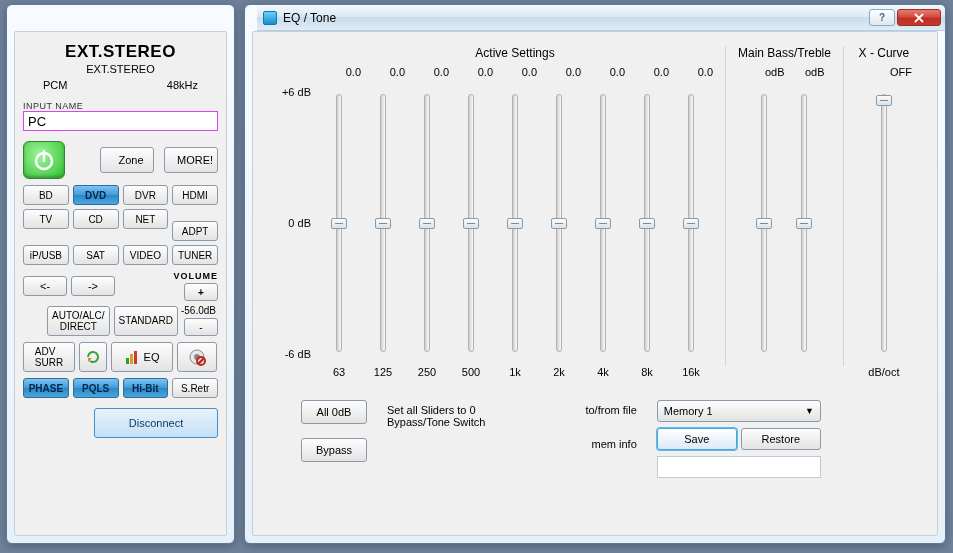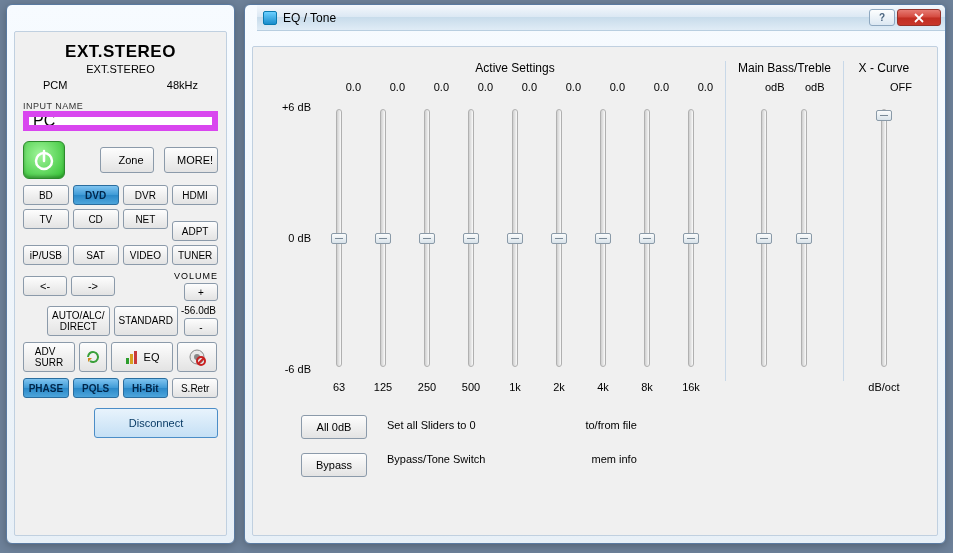--- a/index.html
+++ b/index.html
@@ -80,24 +80,24 @@
   font-size: 17px;
   letter-spacing: 0.5px;
   color: #000;
 }
 .disp-sub { text-align: center; font-size: 11px; margin-top: 1px; }
 .disp-row { display: flex; justify-content: space-between; padding: 0 20px; margin-top: 4px; font-size: 11px;}
 .lbl-small { font-size: 9px; color: #333; letter-spacing: 0.5px; margin-top: 10px;}
 .txtfield {
   width: 100%;
   height: 20px;
-  border: 6px solid #d946ef;
+  border: 1px solid #d946ef;
   background: #fff;
   padding: 2px 4px;
-  font-size: 16px;
+  font-size: 13px;
 }
 .btn {
   height: 22px;
   border: 1px solid #8b9aaa;
   border-radius: 3px;
   background: linear-gradient(to bottom, #fdfdfd, #e3e3e3);
   cursor: pointer;
   font-size: 11px;
   display: flex; align-items: center; justify-content: center;
   padding: 0 4px;
@@ -116,21 +116,21 @@
   border-radius: 6px;
   background: radial-gradient(circle at 40% 35%, #a0f59a, #2fbf2f);
   display: flex; align-items: center; justify-content: center;
   cursor: pointer;
   box-shadow: inset 0 -2px 3px rgba(0,0,0,.25);
 }
 .power-btn svg { width: 24px; height: 24px; }
 .row { display: flex; align-items: center; }
 .grid4 { display: grid; grid-template-columns: repeat(4, 1fr); gap: 4px; margin-top: 6px;}
 .grid-nav { display: flex; align-items: center; gap: 4px; margin-top: 6px; }
-.vol-col { margin-left: auto; display: flex; flex-direction: column; align-items: flex-end; gap: 2px; }
+.vol-col { margin-left: auto; display: flex; flex-direction: column; align-items: flex-end; gap: 2px; font-weight: bold; }
 .vol-lbl { font-size: 9px; letter-spacing: 1px; }
 .smallbtn { width: 34px; height: 18px; font-size: 10px; }
 .vol-val { font-size: 10px; padding: 0 2px; }
 .row-auto { display: grid; grid-template-columns: 1fr 1fr; gap: 4px; margin-top: 6px; }
 .row-auto .btn { height: 30px; line-height: 11px; font-size: 10px; white-space: pre; text-align: center;}
 .grid-bottom { display: grid; grid-template-columns: repeat(4, 1fr); gap: 4px; margin-top: 6px;}
 .grid-bottom .btn { height: 20px; font-size: 10px;}
 .disconnect {
   margin-top: 10px;
   margin-left: auto;
@@ -138,21 +138,21 @@
   height: 30px;
   border: 1px solid #4b8dc7;
   border-radius: 3px;
   background: linear-gradient(to bottom, #e8f3fc, #c5e0f5);
   display: flex; align-items: center; justify-content: center;
   color: #0a3c66;
   cursor: pointer;
 }
 
 #win-right { left: 244px; top: 4px; width: 702px; height: 540px; padding-left: 12px; }
-#win-right .winbody { padding: 14px 18px 10px; margin-top: 15px; }
+#win-right .winbody { padding: 14px 18px 10px; }
 .eq-area { display: flex; }
 .slider-group { display: flex; flex-direction: column; align-items: center; }
 .group-header { font-size: 12px; color: #000; margin-bottom: 4px; height: 16px; }
 .vals-row { display: flex; height: 16px; margin-bottom: 4px; }
 .val-cell { width: 44px; text-align: right; font-size: 11px; }
 .val-cell.narrow { width: 40px; }
 .sliders-row { display: flex; position: relative; height: 274px; }
 .db-labels {
   position: absolute;
   left: -42px;
@@ -195,21 +195,21 @@
   height: 1px;
   background: #7a8a98;
 }
 .bot-labels { display: flex; margin-top: 6px; }
 .bot-cell { width: 44px; text-align: center; font-size: 11px; }
 .bot-cell.narrow { width: 40px; }
 .vsep { width: 0; border-left: 1px solid #c8d8e8; margin: 0 12px; height: 320px; align-self: flex-start;}
 .bottom-panel { display: flex; align-items: flex-start; gap: 20px; margin-top: 22px; margin-left: 30px;}
 .bp-left { display: flex; flex-direction: column; gap: 14px; }
 .bp-left .btn { width: 66px; height: 24px; }
-.bp-mid { display: flex; flex-direction: column; gap: 22px; padding-top: 4px; font-size: 11px;}
+.bp-mid { display: flex; flex-direction: column; padding-top: 4px; font-size: 11px;}
 .bp-right1 { margin-left: 80px; display: flex; flex-direction: column; gap: 22px; padding-top: 4px; font-size: 11px; align-items: flex-end;}
 .bp-right2 { display: flex; flex-direction: column; gap: 6px;}
 .combo {
   width: 164px; height: 22px;
   border: 1px solid #8b9aaa;
   border-radius: 3px;
   background: linear-gradient(to bottom, #fdfdfd, #e3e3e3);
   padding: 0 6px;
   font-size: 11px;
   display: flex; align-items: center; justify-content: space-between;
@@ -474,15 +474,26 @@
         <div class="btn">Bypass</div>
       </div>
       <div class="bp-mid">
         <span>Set all Sliders to 0</span>
         <span>Bypass/Tone Switch</span>
       </div>
       <div class="bp-right1">
         <span>to/from file</span>
         <span>mem info</span>
       </div>
+      <div class="bp-right2">
+        <div class="combo">
+          <span>Memory 1</span>
+            <span class="arr">▼</span>
+        </div>
+        <div class="sr-row">
+          <div class="btn hl">Save</div>
+          <div class="btn">Restore</div>
+        </div>
+        <div class="meminfo-in"></div>
+      </div>
     </div>
   </div>
 </div>
 
 </body></html>

